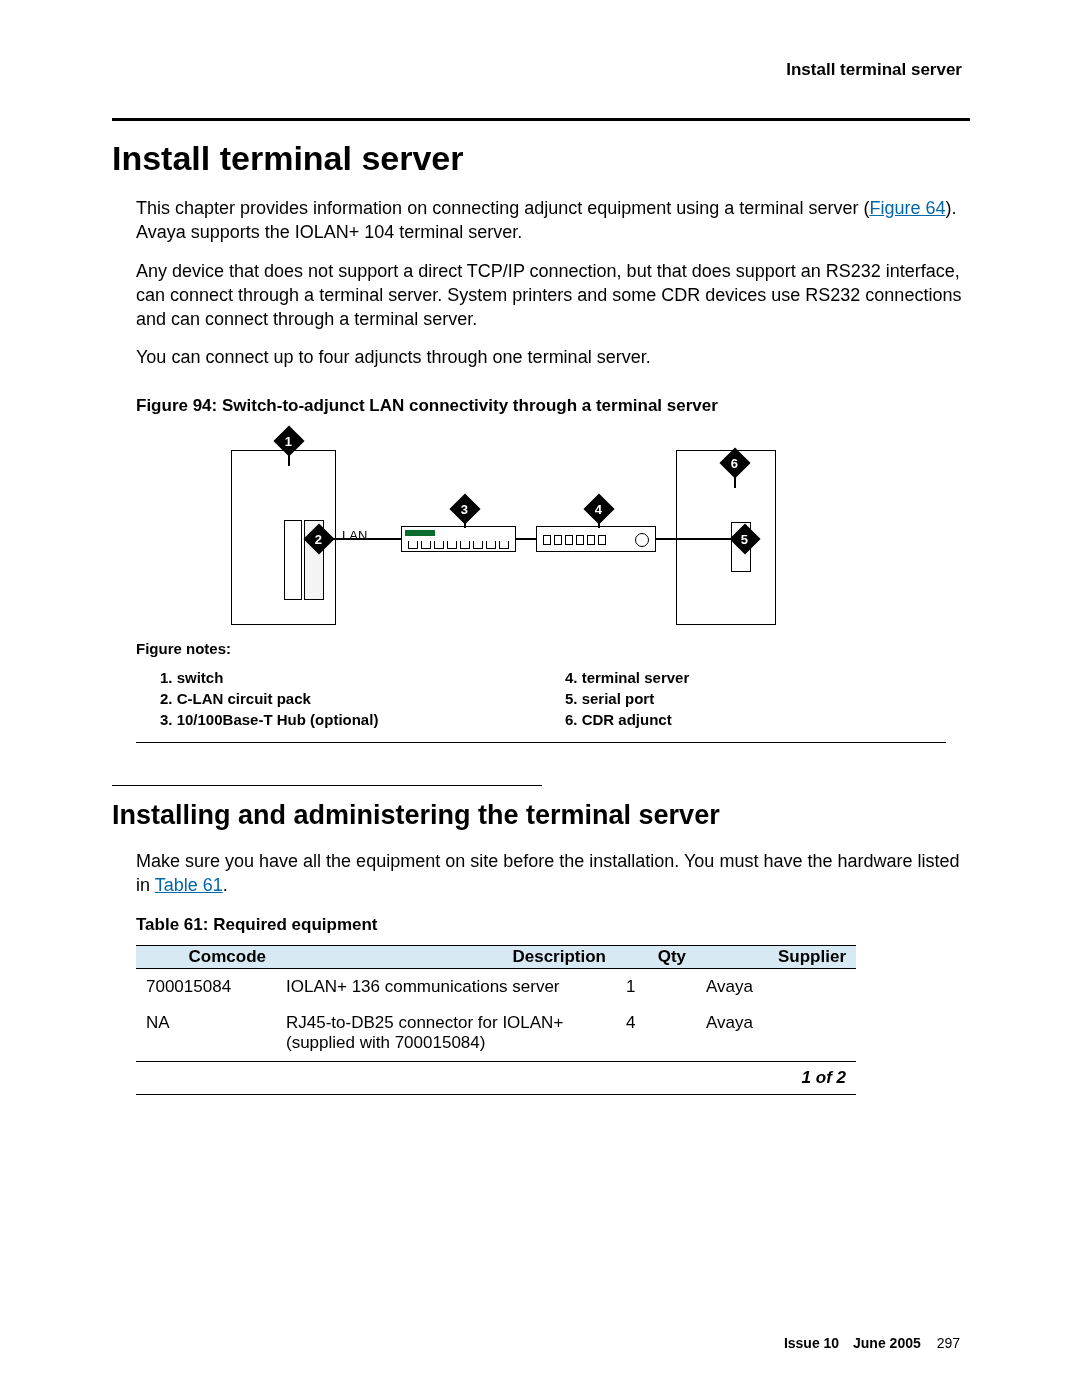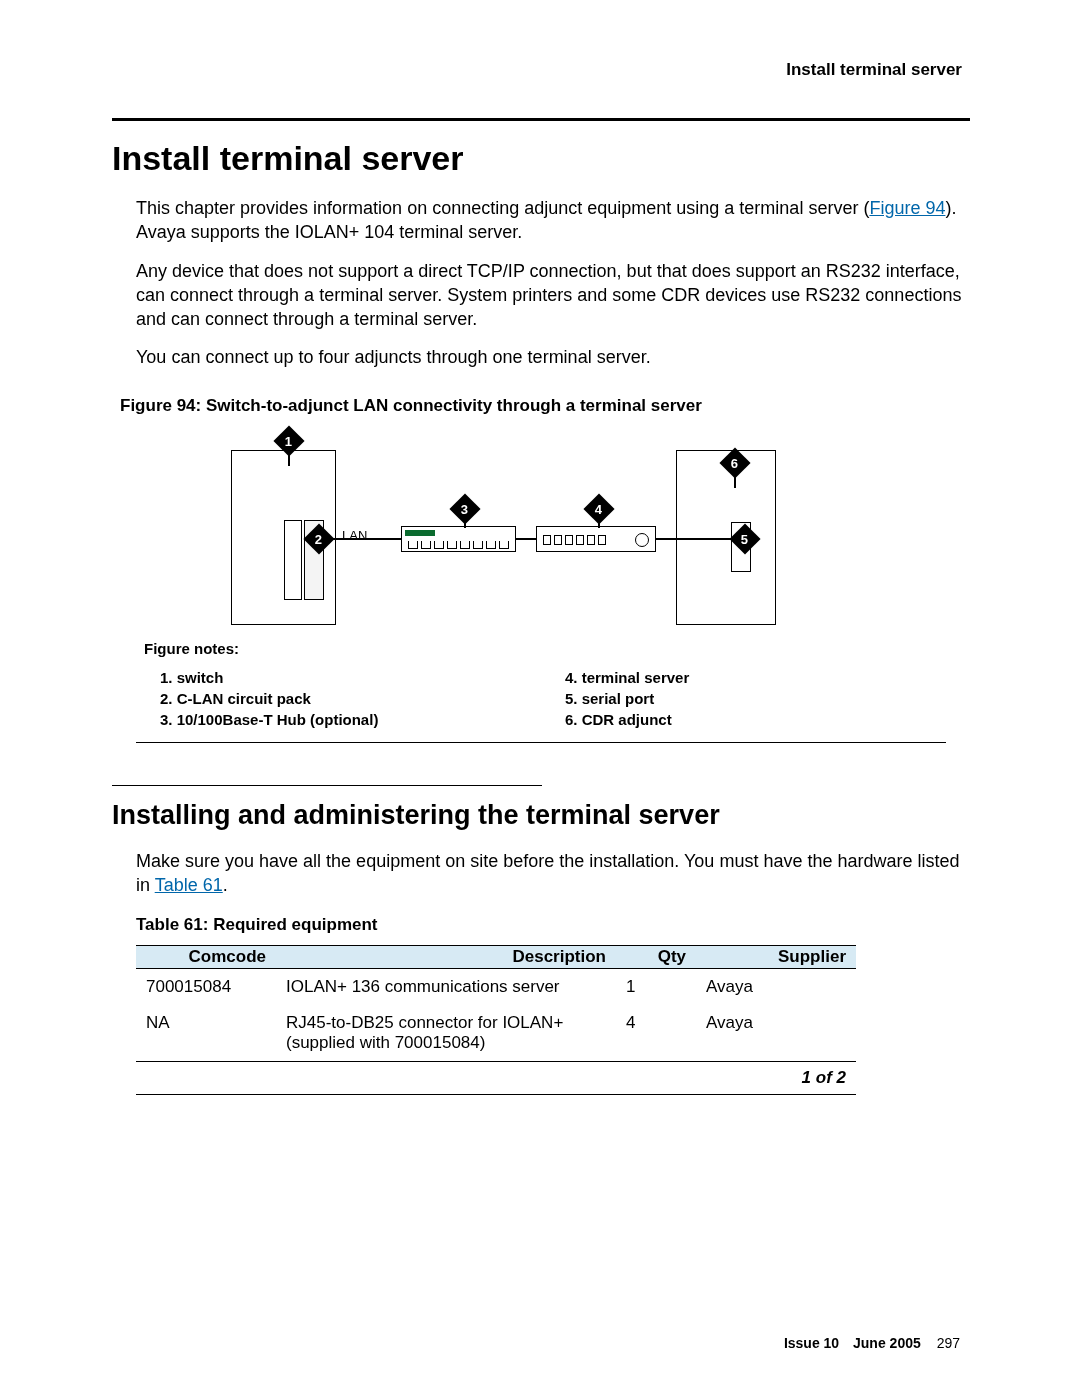--- a/index.html
+++ b/index.html
@@ -34,21 +34,21 @@
     line-height: 1.35;
     margin: 0 8px 14px 24px;
   }
   .link {
     color: #0066aa;
     text-decoration: underline;
   }
   .figure-caption {
     font-size: 17px;
     font-weight: bold;
-    margin: 26px 0 14px 8px;
+    margin: 26px 0 14px 24px;
   }
   .figure-area {
     margin: 0 24px 10px 24px;
     height: 200px;
     position: relative;
   }
   .box {
     position: absolute;
     background: #fff;
     border: 1.5px solid #000;
@@ -113,21 +113,21 @@
   .c3{ left:318px; top:68px; }
   .c4{ left:452px; top:68px; }
   .c5{ left:598px; top:98px; }
   .c6{ left:588px; top:22px; }
   .cline{position:absolute;background:#000;width:2px;}
   .cl1{left:152px;top:22px;height:14px;}
   .cl3{left:328px;top:90px;height:8px;}
   .cl4{left:462px;top:90px;height:8px;}
   .cl6{left:598px;top:44px;height:14px;}
   .fignote-label{
-    font-size:15px; font-weight:bold; margin:0 0 12px 32px;
+    font-size:15px; font-weight:bold; margin:0 0 12px 24px;
   }
   .fig-notes{
     display:flex; margin:0 24px 10px 24px;
     font-size:15px; font-weight:bold;
   }
   .fig-notes .col{ flex:1; padding-left:24px;}
   .fig-notes .col div{ margin-bottom:4px; }
   .thin-rule{
     border:none; border-top:1.5px solid #000;
     margin: 8px 24px 42px 24px;
@@ -175,21 +175,21 @@
 </head>
 <body>
 
 <div class="header-label">Install terminal server</div>
 
 <hr class="thick-rule">
 
 <h1 class="main-title">Install terminal server</h1>
 
 <p class="body-text">
-  <span>This chapter provides information on connecting adjunct equipment using a terminal server (</span><a href="#" class="link">Figure 94</a>)<span>. Avaya supports the IOLAN+ 104 terminal server.</span>
+  <span>This chapter provides information on connecting adjunct equipment using a terminal server (</span><a href="#" class="link">Figure 64</a>)<span>. Avaya supports the IOLAN+ 104 terminal server.</span>
 </p>
 
 <p class="body-text">Any device that does not support a direct TCP/IP connection, but that does support an RS232 interface, can connect through a terminal server. System printers and some CDR devices use RS232 connections and can connect through a terminal server.</p>
 
 <p class="body-text">You can connect up to four adjuncts through one terminal server.</p>
 
 <div class="figure-caption">Figure 94: Switch-to-adjunct LAN connectivity through a terminal server</div>
 
 <div class="figure-area">
   <div class="box box-left"></div>

